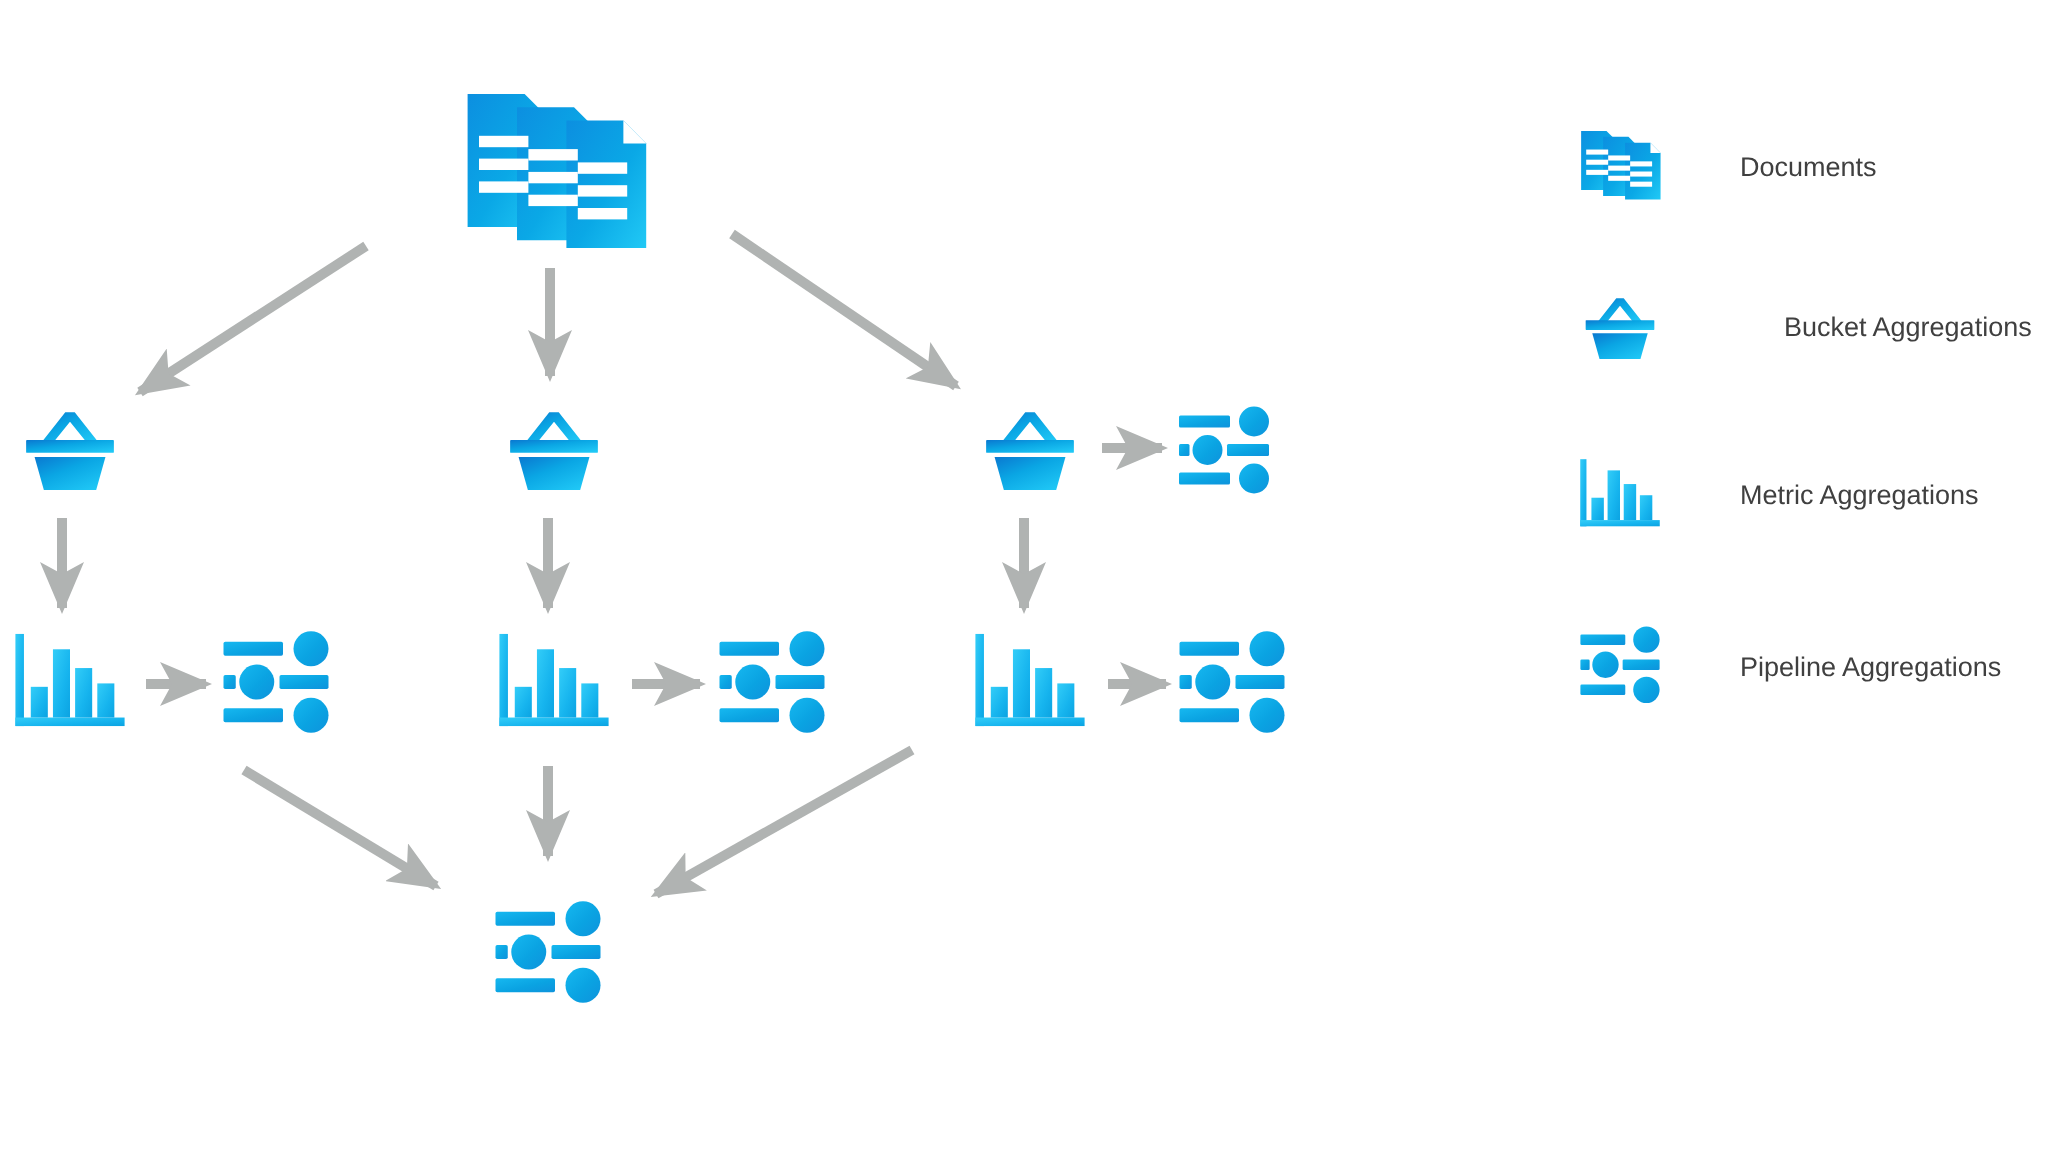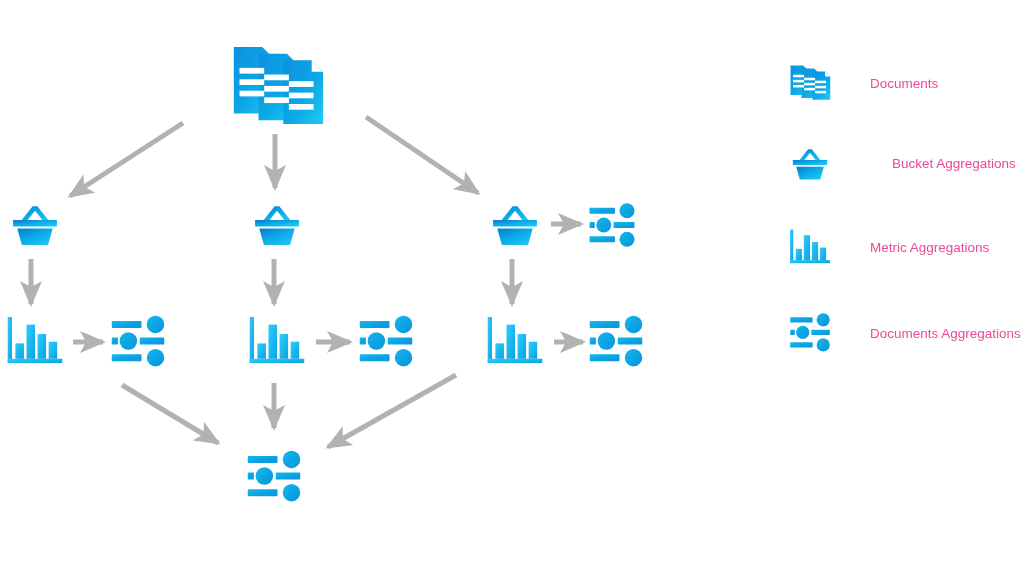--- a/index.html
+++ b/index.html
@@ -28,21 +28,21 @@
   .legend-icon {
     width: 52px;
     height: 52px;
     display: block;
     flex: 0 0 auto;
   }
   .legend-label {
     margin-left: 34px;
     font-family: "Liberation Sans", sans-serif;
     font-size: 13.5px;
-    color: #ec4899;
+    color: #404040;
     white-space: nowrap;
     line-height: 1;
   }
   svg { display: block; overflow: visible; }
 </style>
 </head>
 <body>
 
 <svg width="0" height="0" style="position:absolute" aria-hidden="true">
   <defs>
@@ -172,15 +172,15 @@
     <div class="legend-row" style="left: 784px; top: 222px; text-align: center;">
       <svg class="legend-icon" viewBox="0 0 64 64">
         <use href="#sym-metric" x="6" y="4" width="52" height="52"></use>
       </svg>
       <span class="legend-label">Metric Aggregations</span>
     </div>
     <div class="legend-row" style="left: 784px; top: 308px;">
       <svg class="legend-icon" viewBox="0 0 64 64">
         <use href="#sym-pipeline" x="6" y="4" width="52" height="52"></use>
       </svg>
-      <span class="legend-label">Documents Aggregations</span>
+      <span class="legend-label">Pipeline Aggregations</span>
     </div>
   </div>
 
 </body></html>

